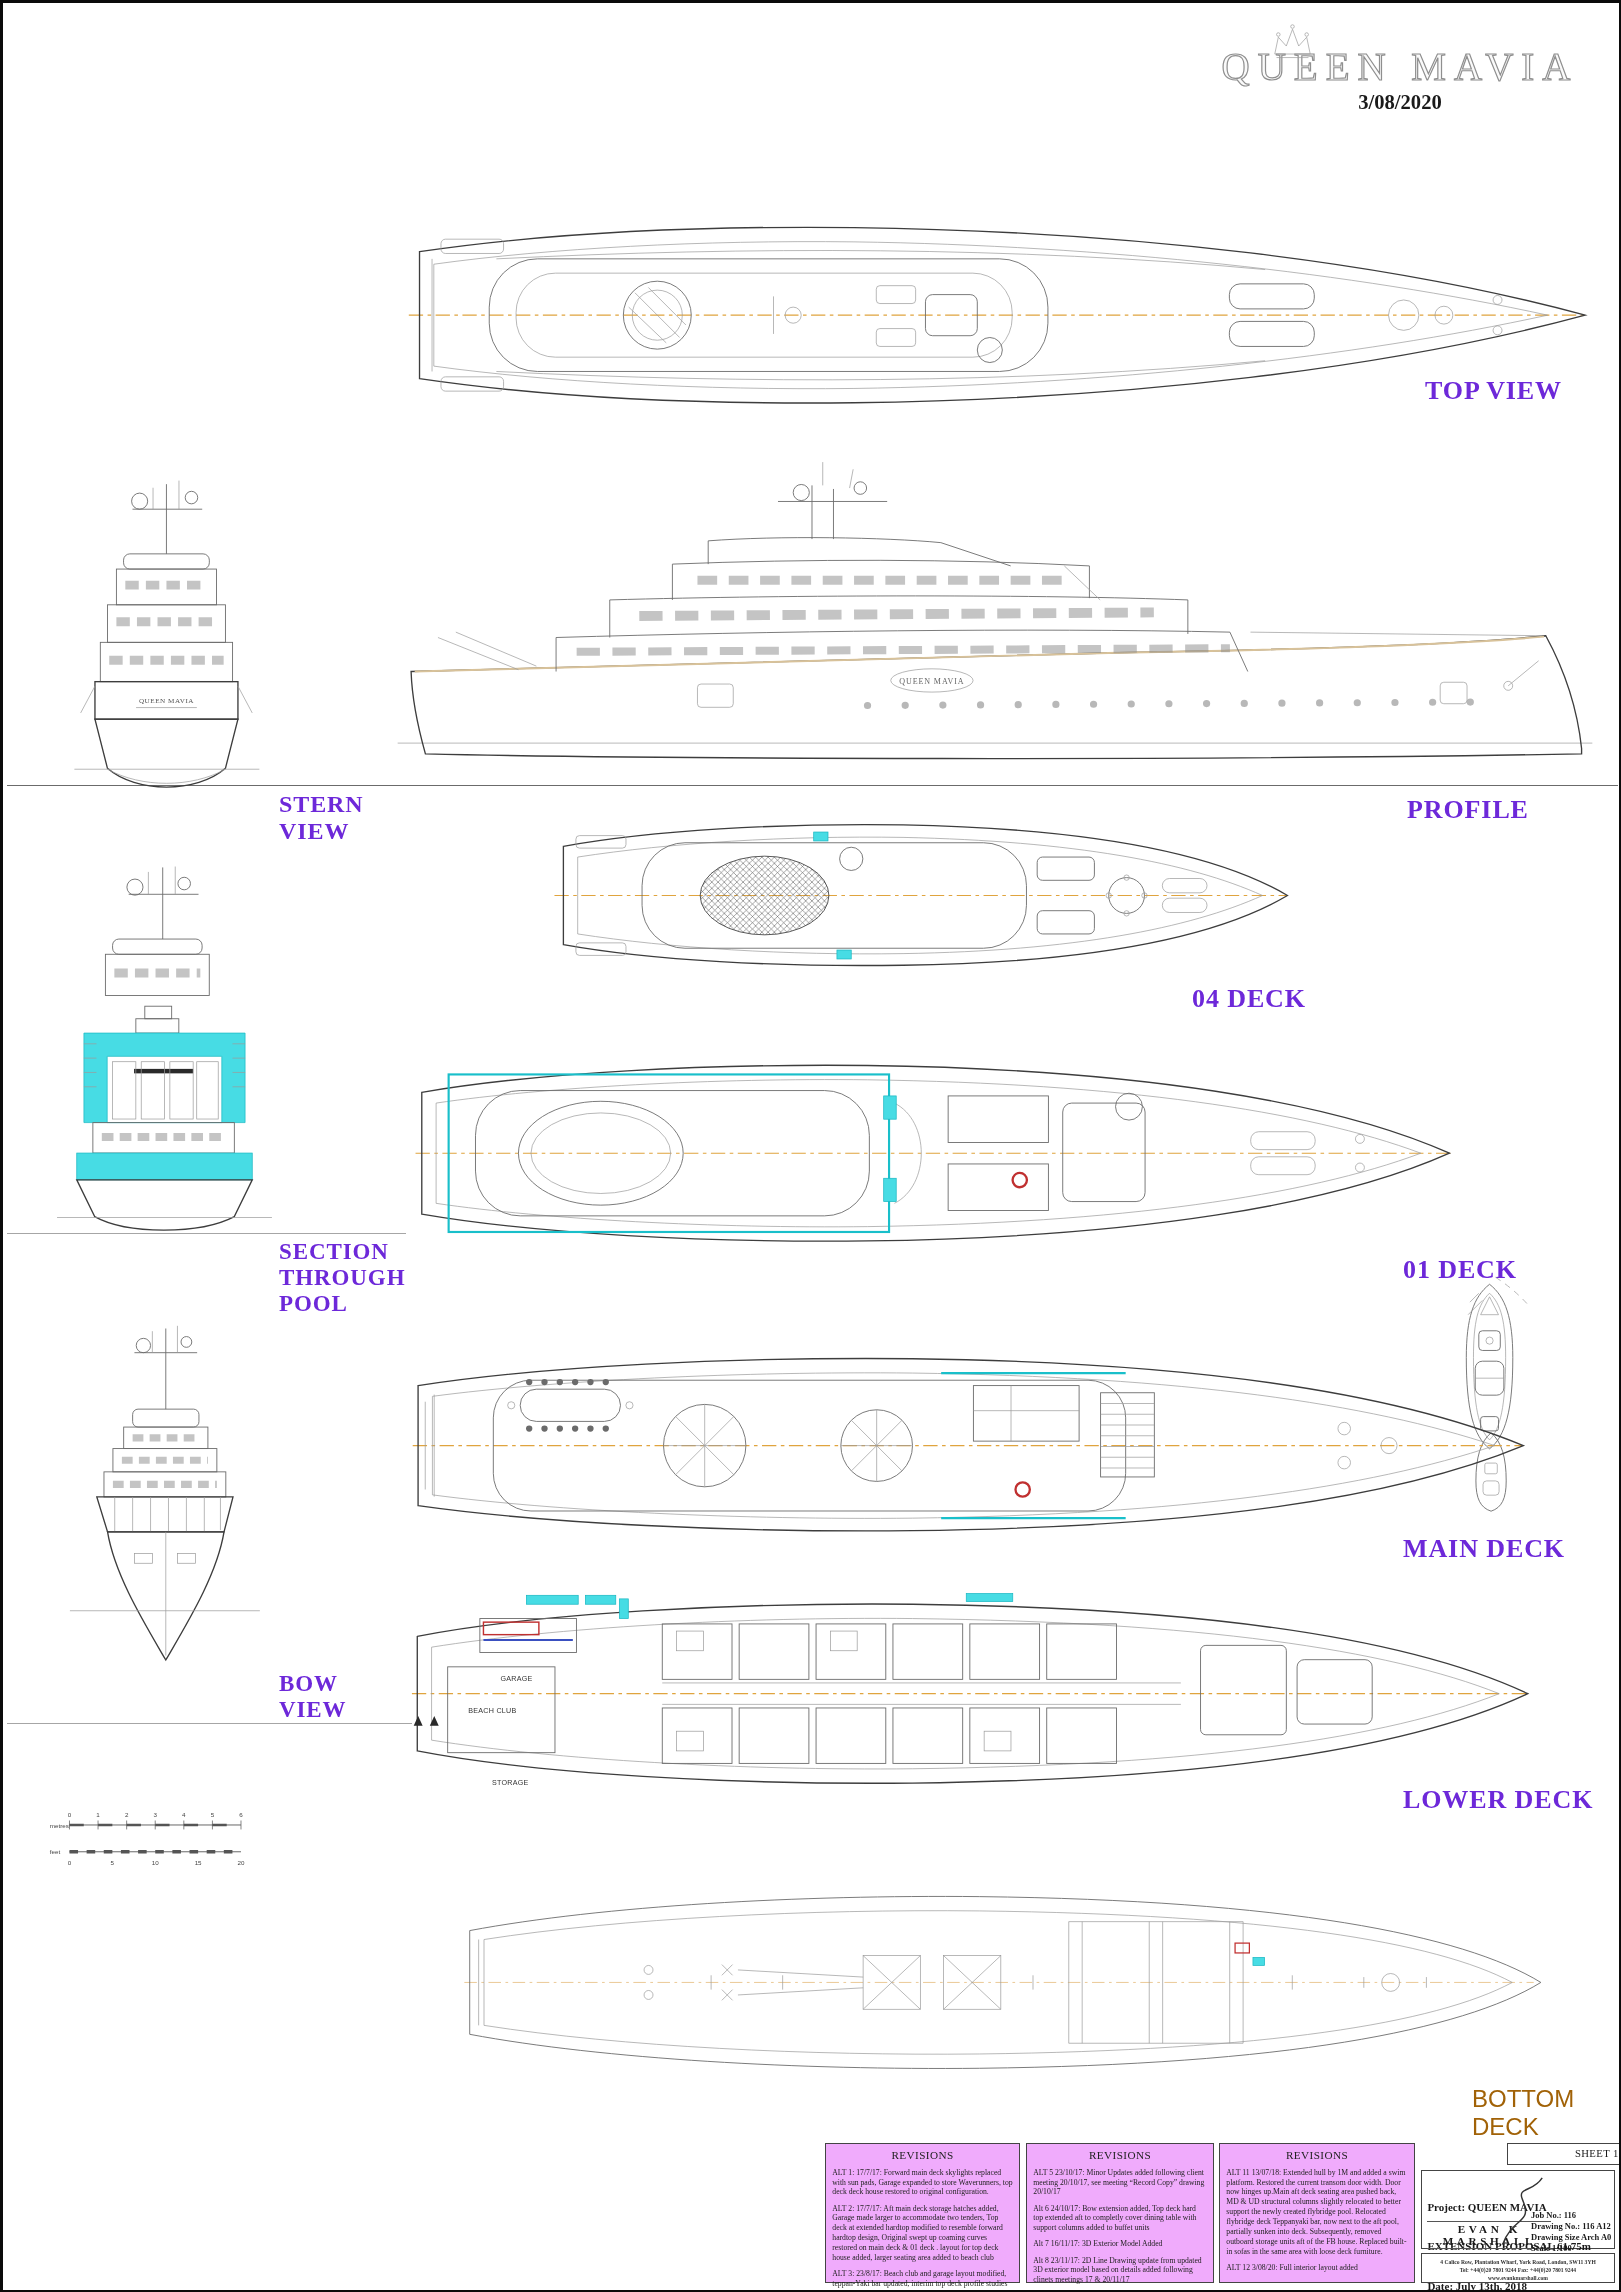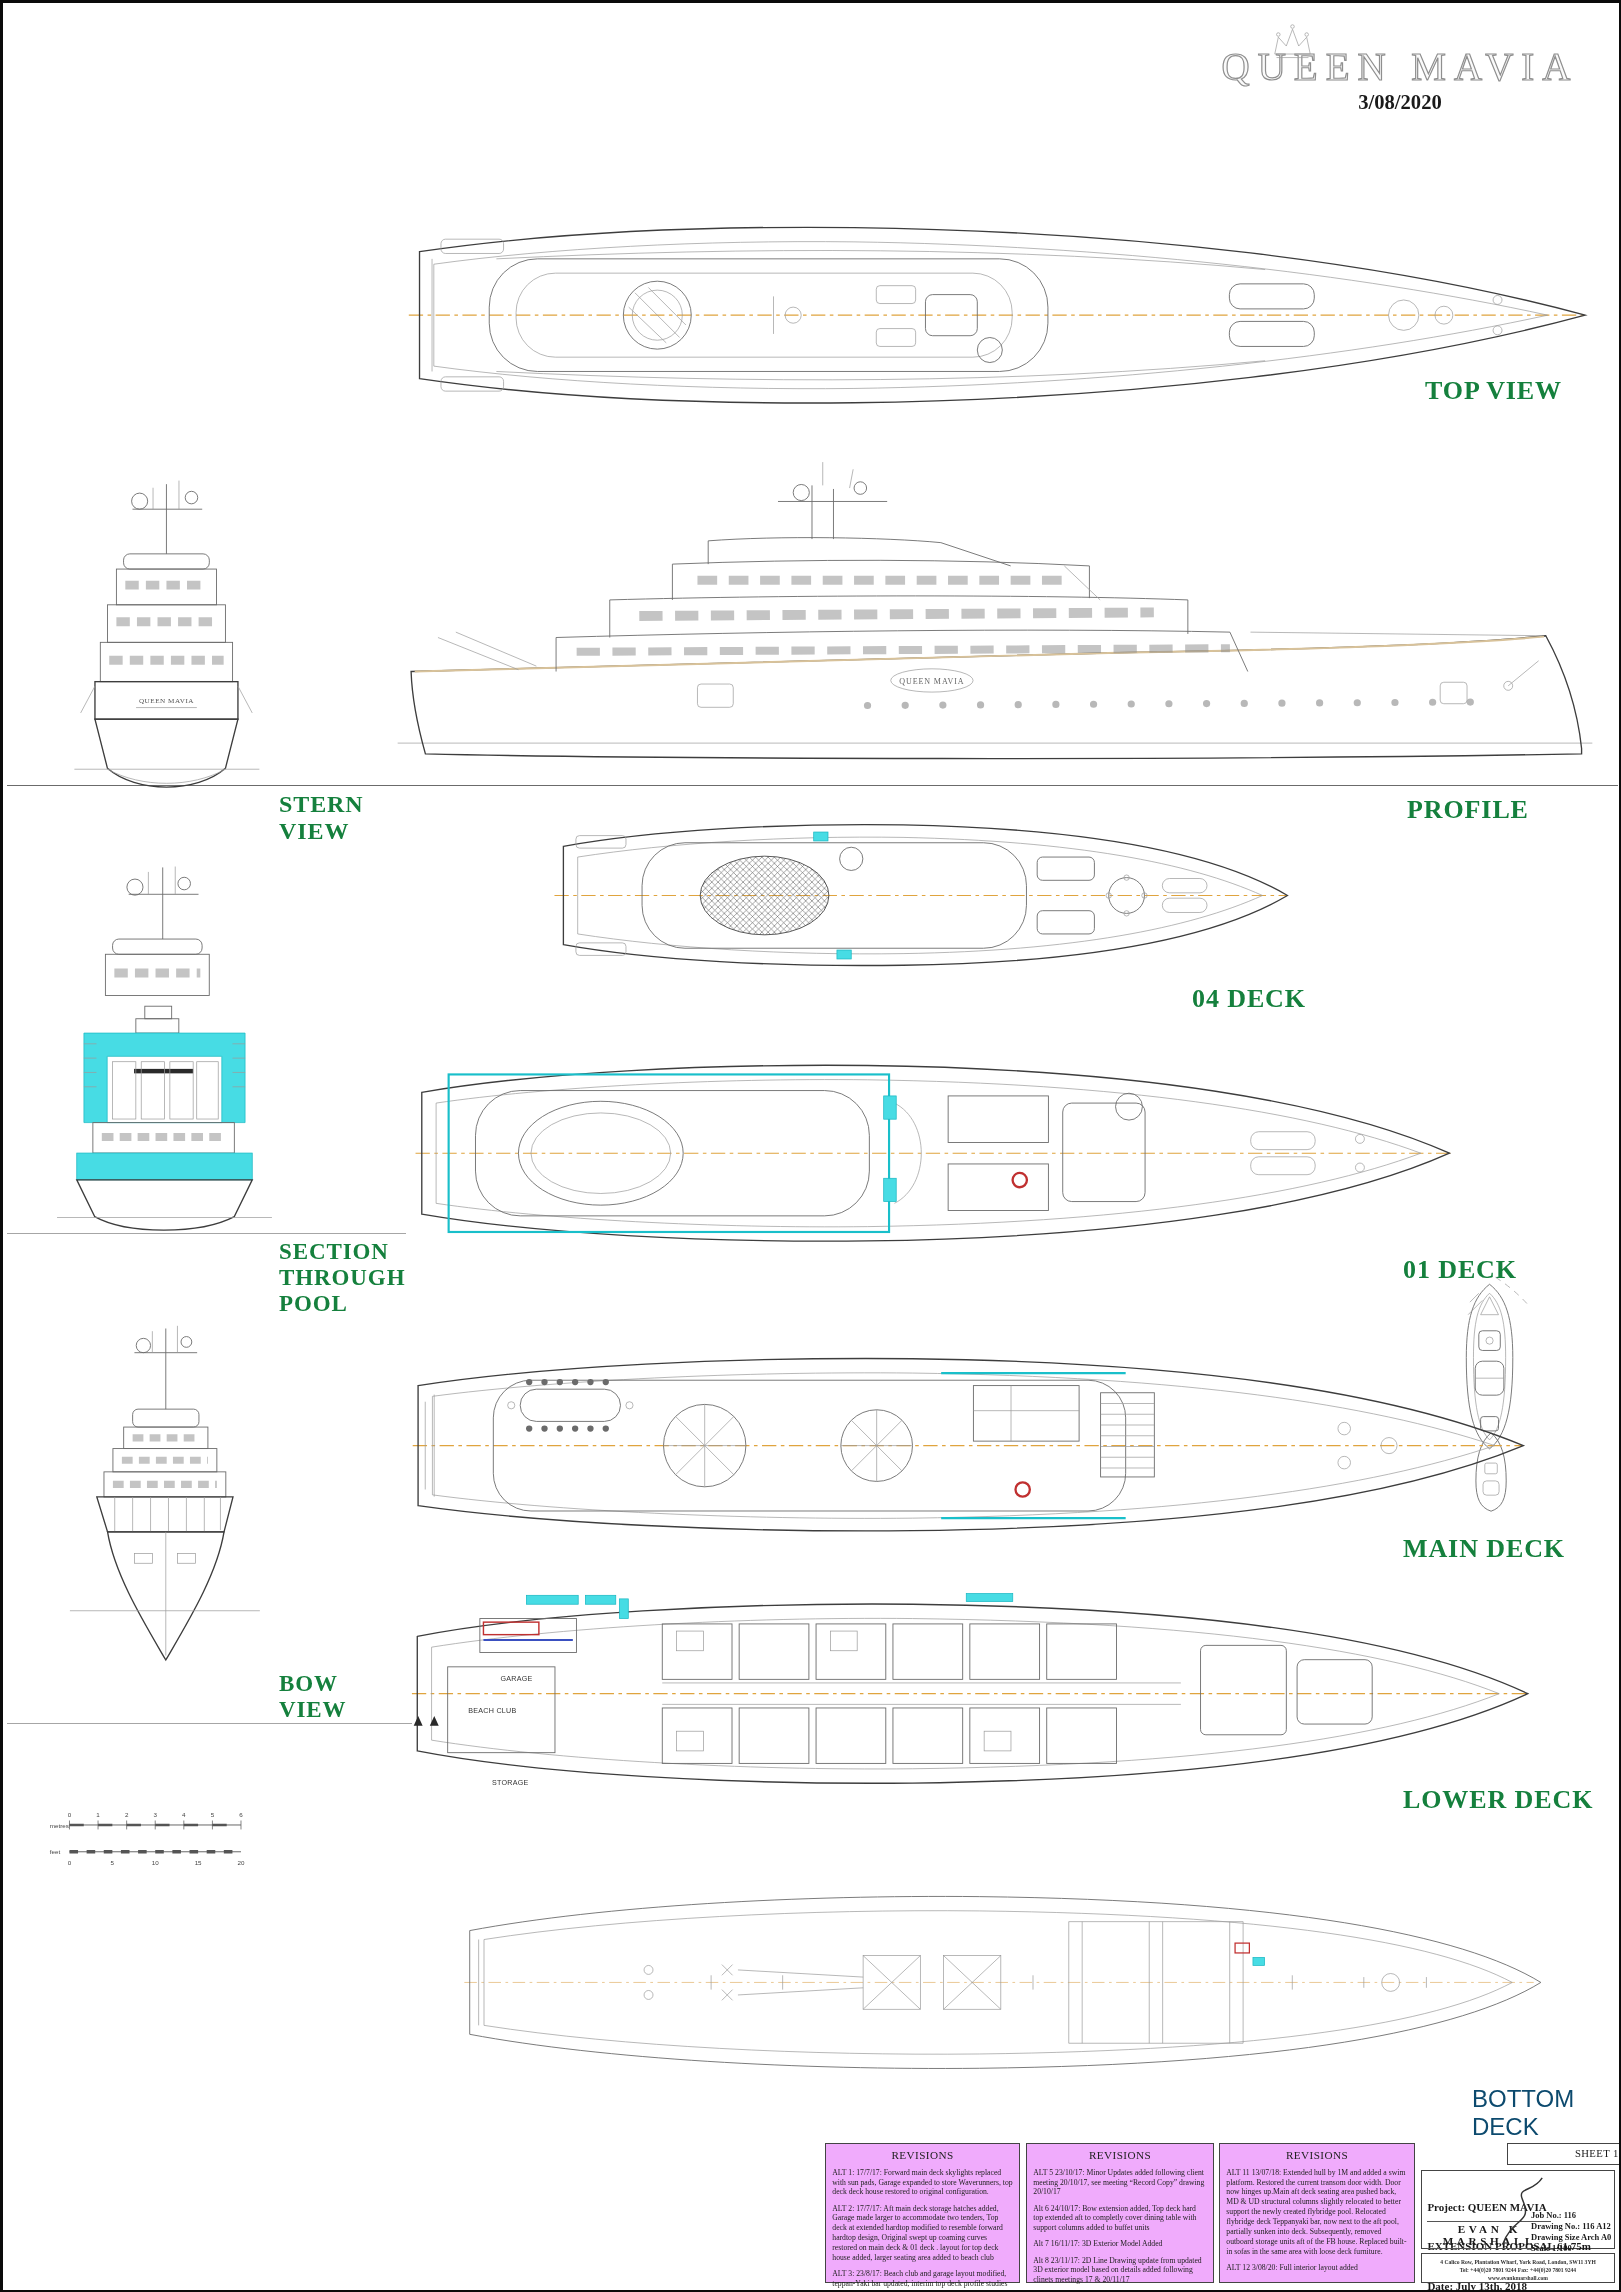--- a/index.html
+++ b/index.html
@@ -1,22 +1,22 @@
 <!DOCTYPE html>
 <html style="font-size:14.3px"><head>
 <meta charset="utf-8">
 <style>
   html,body{margin:0;padding:0;background:#e8e8e8;}
   #sheet{position:relative;width:1622px;height:2293px;background:#ffffff;
          border:3.6px solid #0b0b0b;box-sizing:border-box;overflow:hidden;
          font-family:"Liberation Serif",serif;color:#1a1a1a;}
   .abs{position:absolute;}
   .vlabel{font-family:"Liberation Serif",serif;font-weight:bold;font-size:26px;
-          letter-spacing:0.9px;color:#15803d;white-space:pre-line;line-height:1.12;}
-  .vlabel-sans{font-family:"Liberation Sans",sans-serif;font-weight:500;font-size:24px;color:#0c4a6e;}
+          letter-spacing:0.9px;color:#6d28d9;white-space:pre-line;line-height:1.12;}
+  .vlabel-sans{font-family:"Liberation Sans",sans-serif;font-weight:500;font-size:24px;color:#a16207;}
   
   .h{stroke:#3d3d3d;fill:none;stroke-width:1.5;}
   .m{stroke:#6b6b6b;fill:none;stroke-width:1;}
   .l{stroke:#9c9c9c;fill:none;stroke-width:.8;}
   .cy{stroke:#19bfca;fill:none;stroke-width:2.4;}
   .cyf{fill:#47dce4;stroke:#19b7c2;stroke-width:.8;}
   .or{stroke:#e0a43e;fill:none;stroke-width:1.2;stroke-dasharray:16 5 4 5;}
   .orl{stroke:#e9c38b;fill:none;stroke-width:1;stroke-dasharray:14 5 3 5;}
   .rd{stroke:#c03030;fill:none;stroke-width:2.6;}
   .tan{stroke:#d8c29a;fill:none;stroke-width:2.2;}

